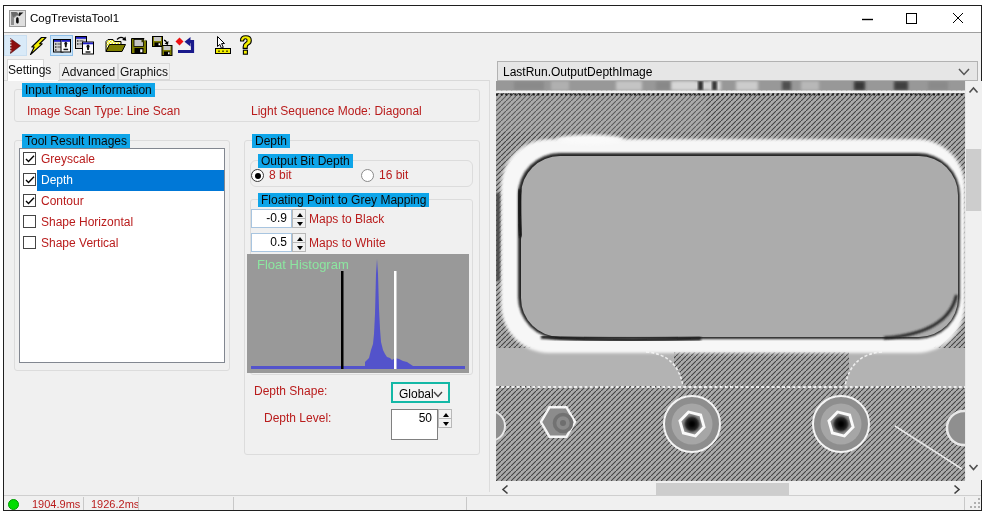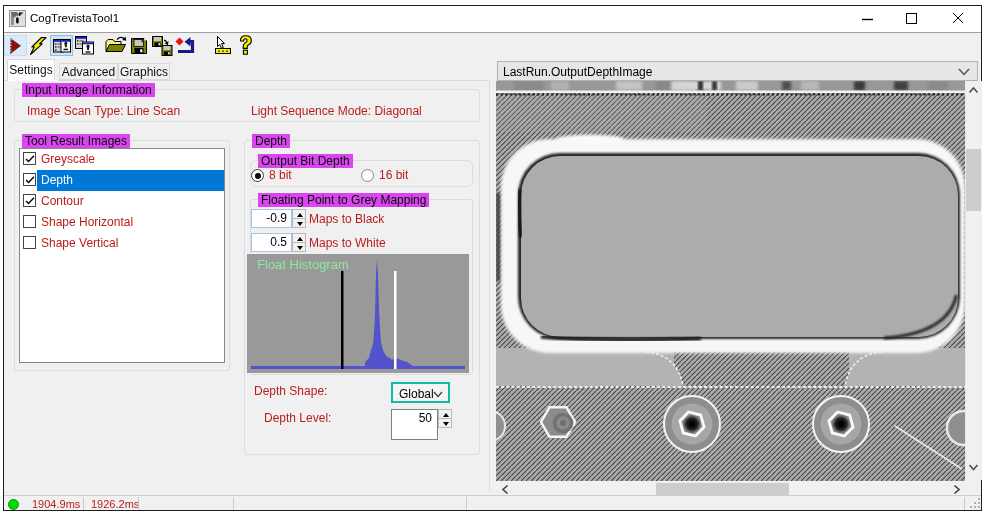--- a/index.html
+++ b/index.html
@@ -4,21 +4,21 @@
 <style>
 * { margin:0; padding:0; box-sizing:border-box; }
 html,body { width:986px; height:517px; background:#ffffff; font-family:"Liberation Sans",sans-serif; overflow:hidden; }
 .abs { position:absolute; }
 #win { position:absolute; left:3px; top:5px; width:979px; height:506px; border:1px solid #1f1f1f; background:#f0f0f0; }
 #titlebar { position:absolute; left:4px; top:6px; width:977px; height:27px; background:#ffffff; border-bottom:1px solid #9f9f9f; }
 #title-text { position:absolute; left:30px; top:12px; font-size:11.5px; color:#000; letter-spacing:0px; }
 #toolbar { position:absolute; left:4px; top:34px; width:977px; height:25px; background:#f0f0f0; }
 .tab { position:absolute; font-size:12px; color:#111; text-align:center; background:#f0f0f0; border:1px solid #d9d9d9; }
 .grp { position:absolute; border:1px solid #dcdcdc; border-radius:3px; }
-.grp > .lbl { position:absolute; top:-7px; left:7px; background:#d946ef; padding:0 3px; font-size:12px; color:#0a0a0a; white-space:nowrap; }
+.grp > .lbl { position:absolute; top:-7px; left:7px; background:#0ea5e9; padding:0 3px; font-size:12px; color:#0a0a0a; white-space:nowrap; }
 .txt { position:absolute; font-size:12px; color:#b91c1c; white-space:nowrap; }
 .numbox { position:absolute; background:#fff; border:1px solid #a8c5e0; font-size:12px; color:#000; text-align:right; }
 .spin { position:absolute; width:14px; }
 .spin .b { position:relative; width:14px; height:10px; background:#f2f2f2; border:1px solid #b8b8b8; }
 .spin .b svg { position:absolute; left:3px; top:2px; }
 .cb { position:absolute; width:13px; height:13px; background:#fff; border:1px solid #454545; }
 .radio { position:absolute; width:13px; height:13px; border-radius:50%; background:#fff; border:1px solid #3a3a3a; }
 .sep { position:absolute; width:1px; background:#c8c8c8; }
 </style>
 </head>
@@ -124,21 +124,21 @@
       <rect x="9" y="14.5" width="2" height="1.4" fill="#555500"></rect>
       <rect x="13" y="14.5" width="2" height="1.4" fill="#555500"></rect>
     <path d="M4.5,0.5 L11.5,7.5 L8.6,7.6 L10.3,11.4 L8.4,12.2 L6.8,8.4 L4.5,10.5 Z" fill="#fff" stroke="#000" stroke-width="1"></path>
   </svg>
   <svg class="abs" style="left:238px;top:35px" width="16" height="21" viewBox="0 0 16 21">
     <path d="M2.5,6 q-0.3,-5.2 5.3,-5.2 q5.5,0 5.5,4.7 q0,3.2 -2.7,4.3 q-1.4,0.6 -1.4,2.4 l0,1.2 l-4,0 l0,-1.7 q0,-2.9 2.4,-4.2 q1.8,-0.9 1.5,-2.3 q-0.2,-1.4 -1.7,-1.4 q-1.7,0 -1.8,2.2 Z" fill="#f3ef00" stroke="#000" stroke-width="1.1"></path>
     <rect x="5.4" y="15.2" width="4" height="4" fill="#f3ef00" stroke="#000" stroke-width="1.1"></rect>
   </svg>
 </div>
 
-<div class="tab" id="tab-settings" style="left:7px;top:59px;width:48px;height:22px;background:#fff;border-bottom:none;line-height:21px;">Settings</div>
+<div class="tab" id="tab-settings" style="left:7px;top:59px;width:37px;height:22px;background:#fff;border-bottom:none;line-height:21px;">Settings</div>
 <div class="tab" style="left:59px;top:63px;width:59px;height:17px;line-height:16px;">Advanced</div>
 <div class="tab" style="left:118px;top:63px;width:52px;height:17px;line-height:16px;">Graphics</div>
 <div class="abs" style="left:4px;top:80px;width:486px;height:1px;background:#d9d9d9;"></div>
 <div class="abs" style="left:8px;top:80px;width:50px;height:1px;background:#fff;"></div>
 <div class="abs" style="left:489px;top:80px;width:1px;height:412px;background:#dcdcdc;"></div>
 
 <div class="grp" style="left:14px;top:89px;width:466px;height:33px;">
   <span class="lbl">Input Image Information</span>
 </div>
 <div class="txt" style="left:27px;top:104px;">Image Scan Type: Line Scan</div>

